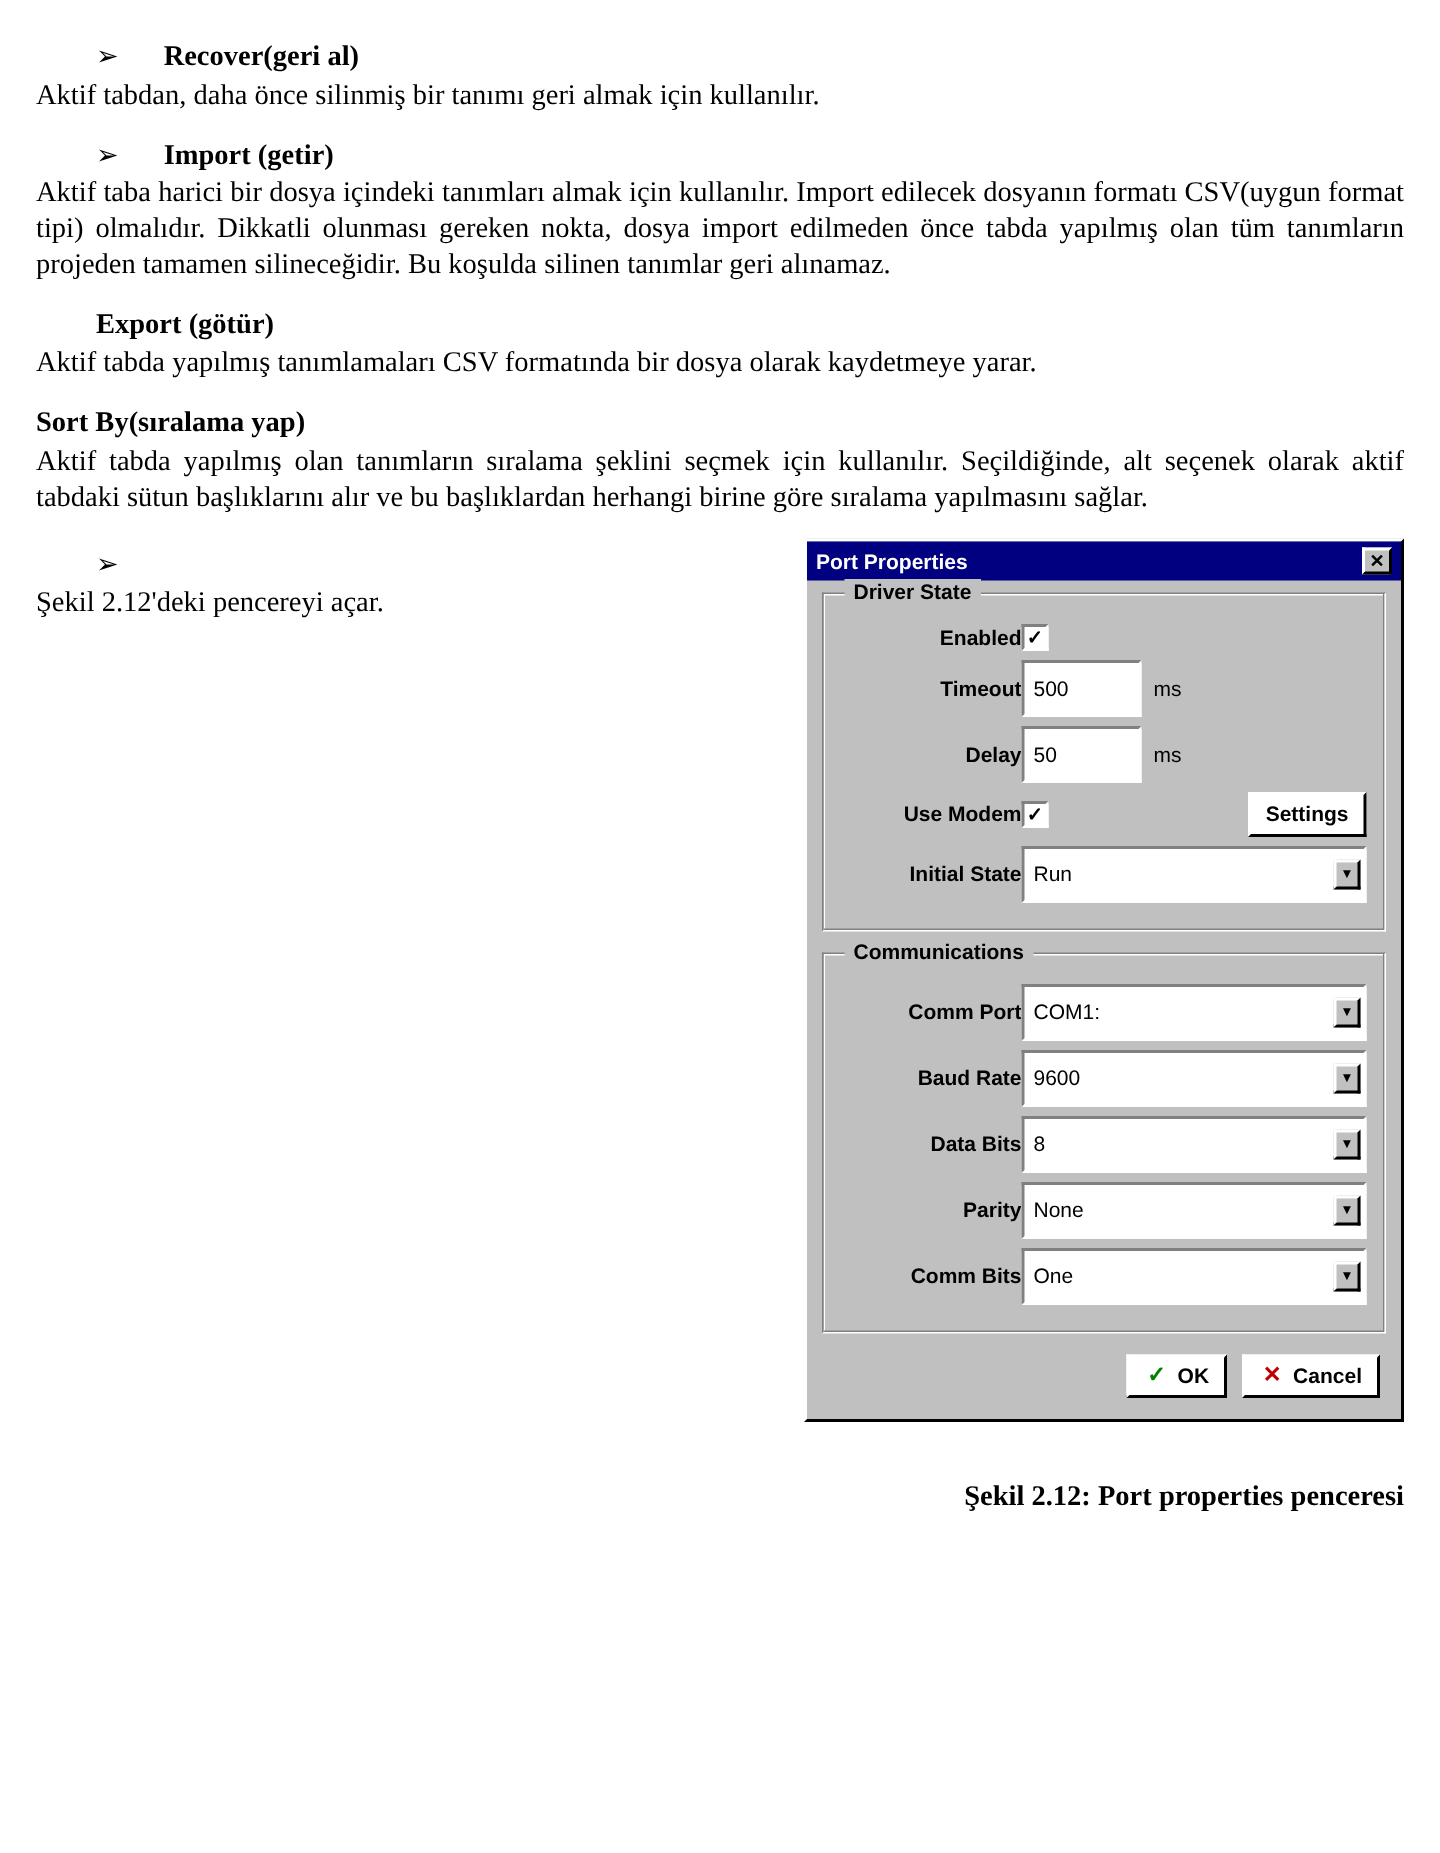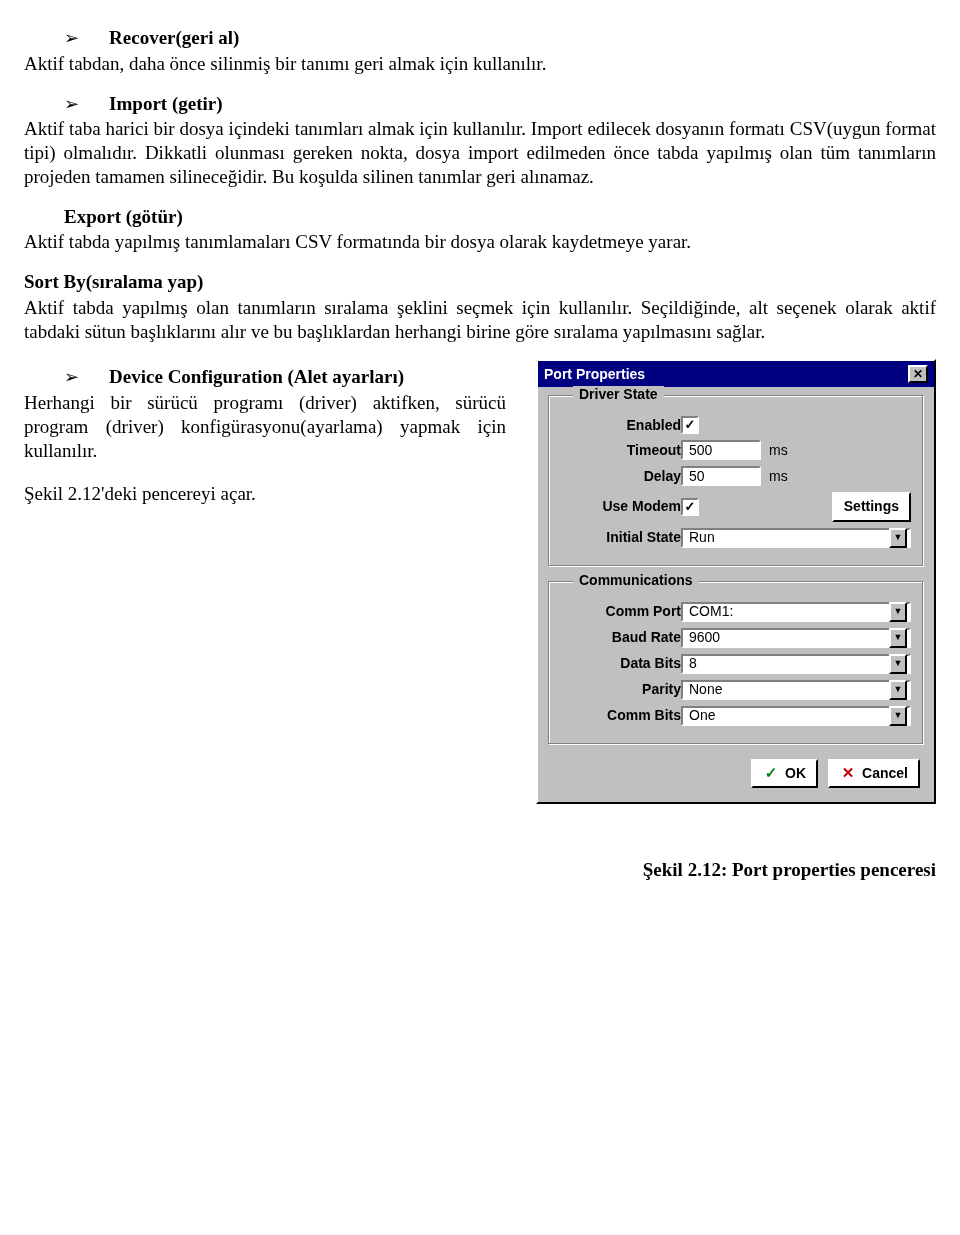--- a/index.html
+++ b/index.html
@@ -45,21 +45,20 @@
   .two-col .left {
     flex: 1;
     min-width: 0;
   }
   .two-col .right {
     width: 410px;
     flex-shrink: 0;
     display: flex;
     flex-direction: column;
     align-items: flex-end;
-    gap: 16px;
   }
   
   .dlg {
     width: 400px;
     background: #c0c0c0;
     border: 2px solid #000;
     border-top-color: #fff;
     border-left-color: #fff;
     font-family: "MS Sans Serif", Tahoma, Arial, sans-serif;
     font-size: 14px;
@@ -97,41 +96,41 @@
     border-right-color: #fff;
     border-bottom-color: #fff;
     box-shadow: inset -1px -1px 0 #808080, inset 1px 1px 0 #fff;
     padding: 14px 12px 12px 12px;
     margin-bottom: 14px;
     position: relative;
   }
   .grp-legend {
     position: absolute;
     top: -10px;
-    left: 24px;
+    left: 14px;
     background: #c0c0c0;
     padding: 0 6px;
     font-weight: bold;
   }
   .row {
     display: flex;
     align-items: center;
     margin: 6px 0;
   }
   .row .lbl {
     width: 120px;
     text-align: right;
     font-weight: bold;
   }
   .field {
     background: #fff;
     border: 2px solid #808080;
     border-right-color: #fff;
     border-bottom-color: #fff;
-    height: 20px;
+    height: 38px;
     padding: 2px 6px;
     display: flex;
     align-items: center;
     justify-content: space-between;
     flex: 1;
   }
   .field .dd {
     width: 18px;
     height: 20px;
     background: #c0c0c0;
@@ -211,23 +210,21 @@
 <p class="inline-heading" style="margin-left:40px;">Export (götür)</p>
 <p class="body">Aktif tabda yapılmış tanımlamaları CSV formatında bir dosya olarak kaydetmeye yarar.</p>
 
 <p class="inline-heading">Sort By(sıralama yap)</p>
 <p class="body">Aktif tabda yapılmış olan tanımların sıralama şeklini seçmek için kullanılır. Seçildiğinde, alt seçenek olarak aktif tabdaki sütun başlıklarını alır ve bu başlıklardan herhangi birine göre sıralama yapılmasını sağlar.</p>
 
 <div class="two-col">
   <div class="left">
     <div class="bullet-heading">
       <span class="arrow">➢</span>
-      <span class="label">Device Configuration (Alet ayarları)</span>
     </div>
-    <p class="body" style="margin-bottom:20px;">Herhangi bir sürücü programı (driver) aktifken, sürücü program (driver) konfigürasyonu(ayarlama) yapmak için kullanılır.</p>
     <p class="body">Şekil 2.12'deki pencereyi açar.</p>
   </div>
 
   <div class="right">
     <div class="dlg">
       <div class="dlg-title">
         <span>Port Properties</span>
         <span class="dlg-close">
           <span>✕</span>
         </span>

